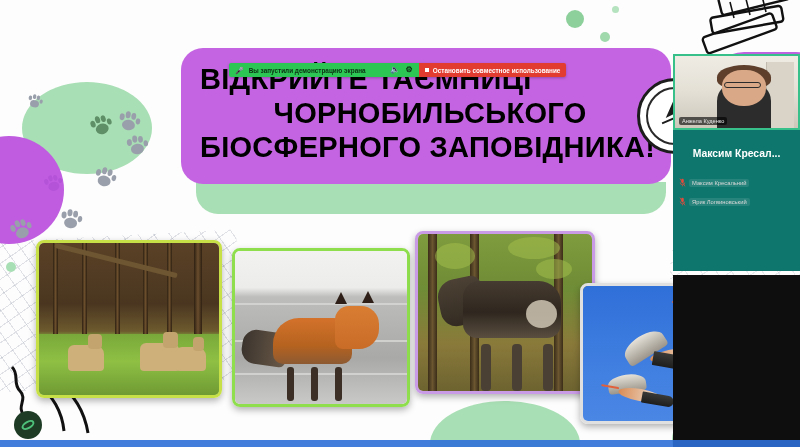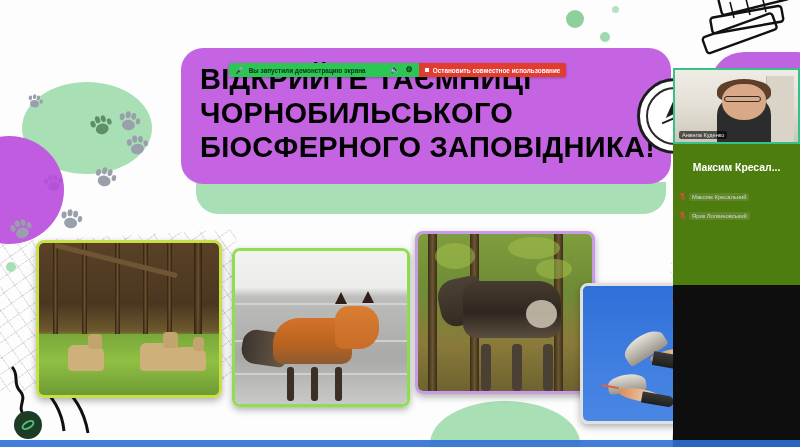--- a/index.html
+++ b/index.html
@@ -89,21 +89,21 @@
   .title-green-shadow {
     position:absolute; left:196px; top:182px; width:470px; height:32px;
     background:#a9dfb4; border-radius:0 0 22px 22px;
   }
   .title-text {
     position:absolute; left:200px; top:62px; width:460px;
     color:#000000; font-weight:800; font-size:29px; line-height:1.18;
     letter-spacing:.3px; text-transform:uppercase;
   }
   .title-text .l1 { display:block; }
-  .title-text .l2 { display:block; }
+  .title-text .l2 { display:block;text-align:center; }
   .title-text .l3 { display:block; }
 
   
   .share-bar {
     position:absolute; left:229px; top:63px; height:14px;
     display:flex; align-items:stretch; border-radius:2px; overflow:hidden;
     box-shadow:0 1px 3px rgba(0,0,0,.25);
     font-size:6.4px; z-index:40;
   }
   .share-green {
@@ -242,22 +242,22 @@
   .bird .bbody {
     position:absolute; background:linear-gradient(90deg,#d98b55,#efe7da);
     border-radius:50%;
   }
   .bird .beak {
     position:absolute; height:2px; background:#e0603c; border-radius:1px;
   }
 
   
   .zoom-panel {
-    position:absolute; right:0; top:68px; width:127px; height:217px;
-    background:#4d7c0f; z-index:30;
+    position:absolute; right:0; top:54px; width:127px; height:217px;
+    background:#0f766e; z-index:30;
   }
   .zoom-tile { position:relative; width:100%; }
   .tile-video {
     position:relative; width:100%; height:76px; overflow:hidden;
     border:2px solid #37c08a; background:#cfcabc;
   }
   .tile-video .wall {
     position:absolute; inset:0;
     background:linear-gradient(180deg,#efece4 0%,#e4e0d6 48%,#cdc7ba 100%);
   }

